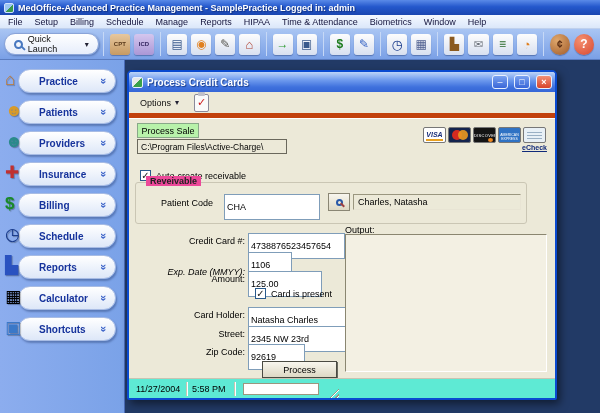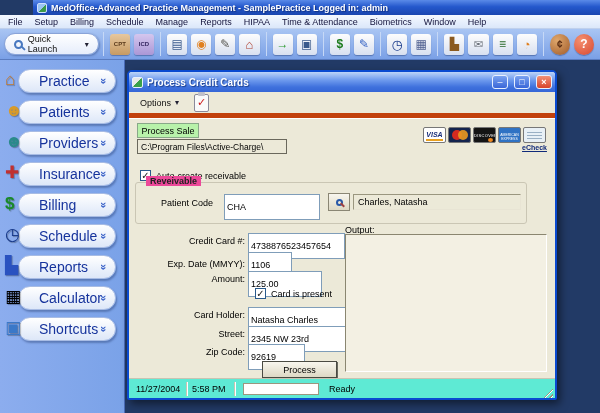--- a/index.html
+++ b/index.html
@@ -2,21 +2,21 @@
 <html><head>
 <meta charset="utf-8">
 <style>
   * { margin:0; padding:0; box-sizing:border-box; }
   html,body { width:600px; height:413px; overflow:hidden;
     font-family:"Liberation Sans","DejaVu Sans",sans-serif; }
   body { background:#223a66; position:relative; }
 
   
   .titlebar { height:15px; background:linear-gradient(180deg,#5a8ae8,#2458cc 45%,#1a46b0);
-    display:flex; align-items:center; gap:4px; padding:0 4px;margin-left:33px; }
+    display:flex; align-items:center; gap:4px; padding:0 4px; }
   .app-icon { width:10px; height:10px; border:1px solid #cfe0ff; border-radius:2px;
     background:linear-gradient(135deg,#9ac4f2 0 55%,#3a9a4a 55%); }
   .titlebar-text { color:#fff; font-weight:bold; font-size:9px; text-shadow:1px 1px 1px #11307e;
     white-space:nowrap; }
 
   .menubar { height:14px; background:linear-gradient(#f5f9ff,#dbe7fa);
     display:flex; align-items:center; font-size:9px; color:#14143c; padding-left:2px;
     border-bottom:1px solid #c0d0ec; }
   .menu-item { padding:0 6px; cursor:default; }
 
@@ -52,21 +52,21 @@
   .tb-icon[data-name="help-icon"]        { background:radial-gradient(circle at 35% 30%,#f49070,#d84830); border-radius:50%; color:#fff; font-weight:bold; }
 
   
   .main { display:flex; height:353px; }
   .sidebar { width:125px; background:linear-gradient(90deg,#8cadee,#7aa2e8);
     padding-top:9px; border-right:1px solid #4a6cb8; }
   .side-item { position:relative; height:24px; margin:0 8px 7px 18px; }
   .side-pill { height:24px; border-radius:12px; background:linear-gradient(#ffffff,#dde7f8);
     border:1px solid #a8bce4; display:flex; align-items:center; padding-left:20px;
     box-shadow:1px 2px 2px rgba(20,40,90,.35); cursor:pointer; }
-  .side-label { font-size:14px; font-weight:normal; color:#16339c; }
+  .side-label { font-size:10px; font-weight:bold; color:#16339c; }
   .side-icon { position:absolute; left:-13px; top:0; font-size:17px; line-height:22px; z-index:2;
     text-shadow:1px 1px 1px rgba(0,0,0,.3); }
   .side-item[data-name="sidebar-item-practice"]  .side-icon{ color:#c07830; }
   .side-item[data-name="sidebar-item-patients"]  .side-icon{ color:#d89a28; }
   .side-item[data-name="sidebar-item-providers"] .side-icon{ color:#2a8a8a; }
   .side-item[data-name="sidebar-item-insurance"] .side-icon{ color:#c03030; }
   .side-item[data-name="sidebar-item-billing"]   .side-icon{ color:#1a8a2a; font-weight:bold; }
   .side-item[data-name="sidebar-item-schedule"]  .side-icon{ color:#1a3c8c; }
   .side-item[data-name="sidebar-item-reports"]   .side-icon{ color:#2a52c0; }
   .side-item[data-name="sidebar-item-shortcuts"] .side-icon{ color:#3a78c8; }
@@ -364,21 +364,21 @@
           <input class="txt-input pc-input" data-name="patient-code-input" value="CHA" style="">
           <span class="search-btn" data-name="patient-lookup-button">
             <span class="mag-sm" data-name="search-icon"></span>
           </span>
           <span class="name-display" data-name="patient-name-display">Charles, Natasha</span>
         </div>
 
         <span class="fld-label" style="top:117px;" data-name="credit-card-label">Credit Card #:</span>
         <input class="txt-input" style="left: 119px; top: 114px; width: 97px;" data-name="credit-card-input" value="4738876523457654">
 
-        <span class="fld-label" style="top:140px;" data-name="exp-date-label">Exp. Date (MMYY):</span>
+        <span class="fld-label" style="top:148px;font-style:italic;" data-name="exp-date-label">Exp. Date (MMYY):</span>
         <input class="txt-input" style="left: 119px; top: 133px; width: 44px;" data-name="exp-date-input" value="1106">
 
         <span class="fld-label" style="top:155px;" data-name="amount-label">Amount:</span>
         <input class="txt-input" style="left: 119px; top: 152px; width: 74px;" data-name="amount-input" value="125.00">
 
         <div class="checkline" style="left:126px; top:169px;" data-name="card-present-checkline">
           <span class="checkbox" data-name="card-present-checkbox">✓</span>
           <span data-name="card-present-label">Card is present</span>
         </div>
 
@@ -394,19 +394,18 @@
         <button class="process-btn" data-name="process-button">Process</button>
 
         <span class="out-label" data-name="output-label">Output:</span>
         <div class="output-box" data-name="output-box"></div>
       </div>
 
       <div class="dlg-status" data-name="dialog-statusbar">
         <span class="st-cell st-date" data-name="status-date">11/27/2004</span>
         <span class="st-cell st-time" data-name="status-time">5:58 PM</span>
         <span class="st-progress" data-name="status-progress-bar"></span>
-        <span class="st-ready" data-name="status-ready">Ready</span>
         <span class="grip" data-name="resize-grip"></span>
       </div>
 
     </div>
   </div>
 </div>
 
 </body></html>

